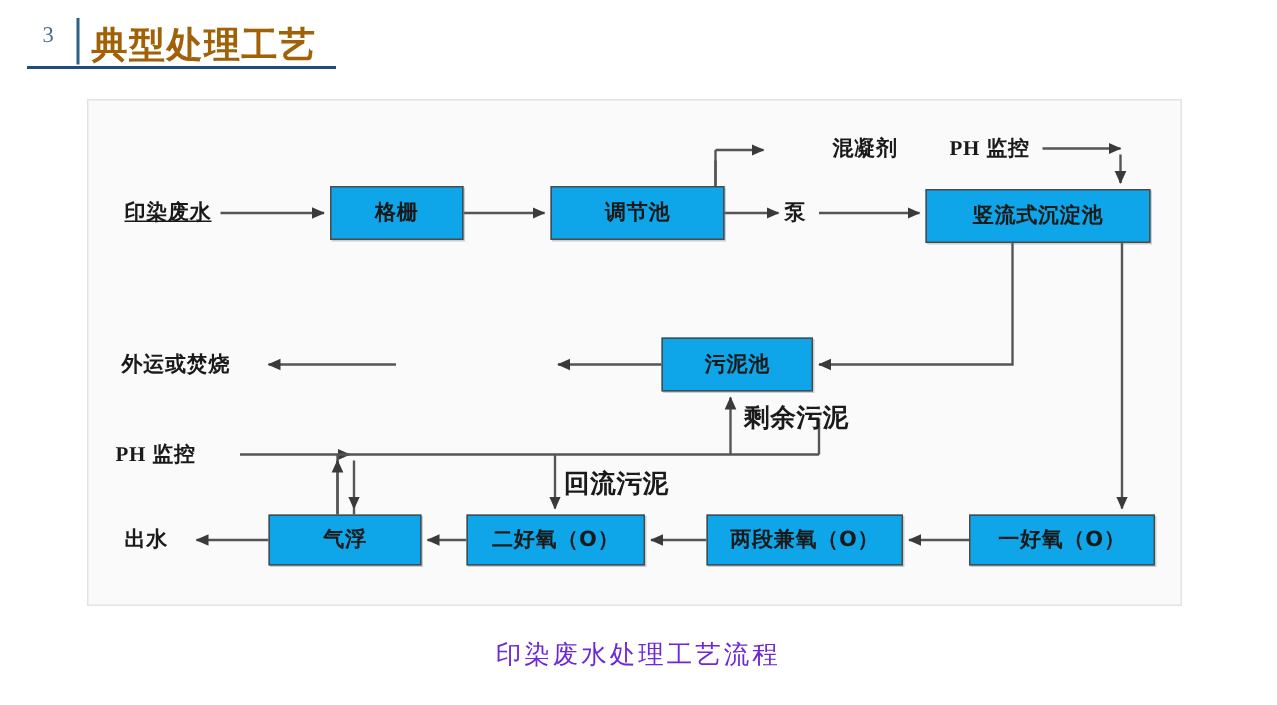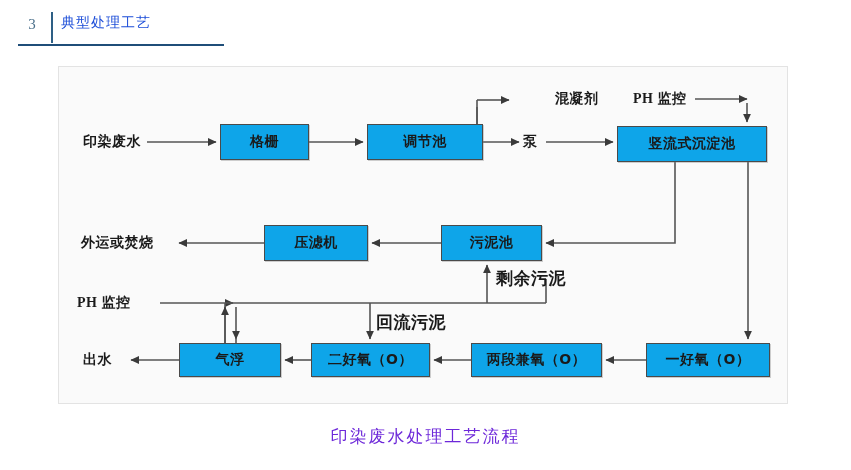--- a/index.html
+++ b/index.html
@@ -38,23 +38,23 @@
     left: 33px;
     top: 0px;
     width: 2px;
     height: 31px;
     background: #2e5f85;
   }
   #header .title {
     position: absolute;
     left: 43px;
     top: 2px;
-    font-size: 14px;
-    font-weight: normal;
-    color: #1d4ed8;
+    font-size: 24px;
+    font-weight: bold;
+    color: #a16207;
     letter-spacing: 1px;
     white-space: nowrap;
   }
   #header .hrule {
     position: absolute;
     left: 0;
     top: 32px;
     width: 206px;
     height: 2px;
     background: #1f4e79;
@@ -207,28 +207,27 @@
     </g>
 
     <g stroke="#555555" stroke-width="1.6" fill="none" marker-end="url(#ar)">
       <path d="M166,276 L166,240"></path>
     </g>
   </svg>
 
   <div class="node" style="left:161px;top:57px;width:89px;height:36px;">格栅</div>
   <div class="node" style="left:308px;top:57px;width:116px;height:36px;">调节池</div>
   <div class="node" style="left:558px;top:59px;width:150px;height:36px;">竖流式沉淀池</div>
-  <div class="node" style="left:205px;top:158px;width:104px;height:36px;">压滤机</div>
   <div class="node" style="left:382px;top:158px;width:101px;height:36px;">污泥池</div>
   <div class="node" style="left:120px;top:276px;width:102px;height:34px;">气浮</div>
   <div class="node" style="left:252px;top:276px;width:119px;height:34px;">二好氧（O）</div>
   <div class="node" style="left:412px;top:276px;width:131px;height:34px;">两段兼氧（O）</div>
   <div class="node" style="left:587px;top:276px;width:124px;height:34px;">一好氧（O）</div>
 
-  <div class="flabel" style="left:24px;top:66px;">印染废水</div>
+  <div class="flabel" style="left:24px;top:66px;text-decoration:underline;">印染废水</div>
   <div class="flabel" style="left:456px;top:23px;margin-left:40px;">混凝剂</div>
   <div class="flabel" style="left:464px;top:66px;">泵</div>
   <div class="flabel mono" style="left:574px;top:23px;">PH 监控</div>
   <div class="flabel" style="left:22px;top:167px;">外运或焚烧</div>
   <div class="flabel small" style="left:437px;top:200px;">剩余污泥</div>
   <div class="flabel mono" style="left:18px;top:227px;">PH 监控</div>
   <div class="flabel small" style="left:317px;top:244px;">回流污泥</div>
   <div class="flabel" style="left:24px;top:284px;">出水</div>
 </div>
 

